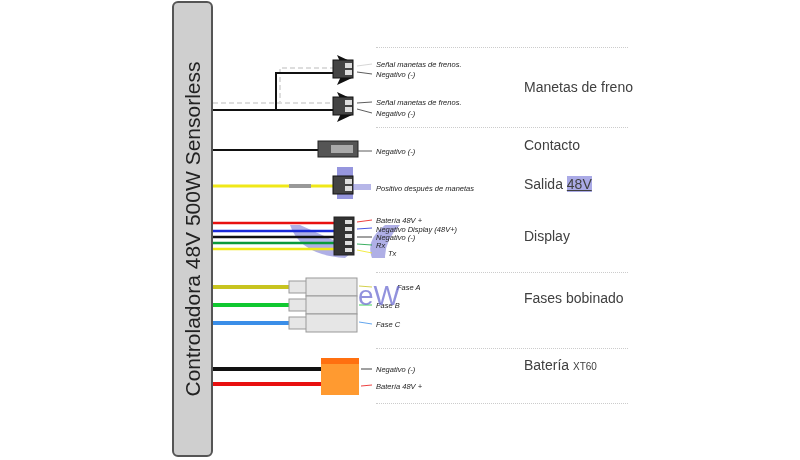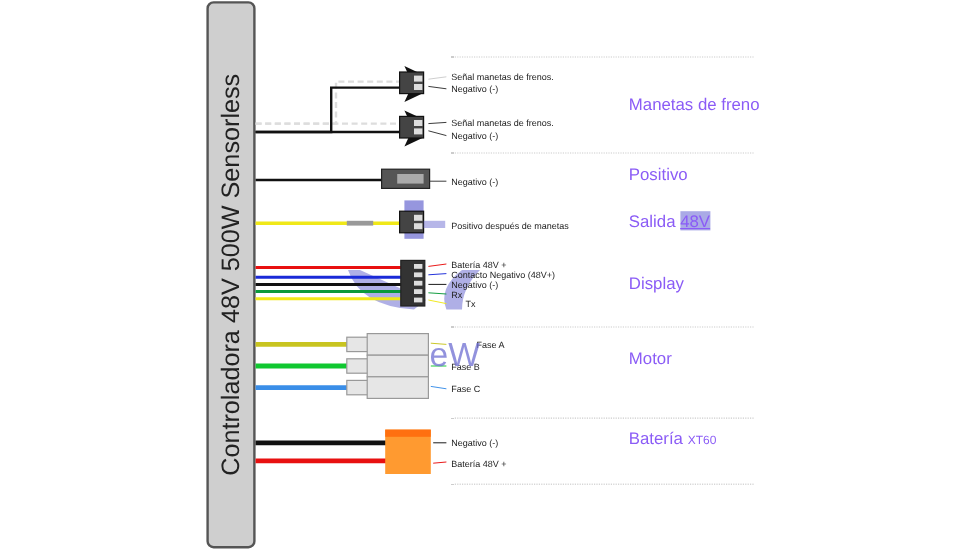--- a/index.html
+++ b/index.html
@@ -1,21 +1,21 @@
 <!DOCTYPE html>
 <html><head>
 <meta charset="utf-8">
 <style>
   html,body{margin:0;padding:0;background:#fff;}
   body{width:800px;height:460px;position:relative;overflow:hidden;font-family:"Liberation Sans",sans-serif;}
   .controller{position:absolute;left:172px;top:1px;width:41px;height:456px;background:#cfcfcf;border:2px solid #555;border-radius:6px;box-sizing:border-box;}
   .controller-label{position:absolute;left:193px;top:229px;transform:translate(-50%,-50%) rotate(-90deg);white-space:nowrap;font-size:21px;color:#222;}
   svg.wires{position:absolute;left:0;top:0;}
-  .pin{position:absolute;font-size:7.5px;color:#222;white-space:nowrap;line-height:9px;}
-  .section{position:absolute;left:524px;font-size:14px;color:#8b5cf6;line-height:17px;}
+  .pin{position:absolute;font-size:7.5px;color:#222;white-space:nowrap;line-height:9px;font-style:italic;}
+  .section{position:absolute;left:524px;font-size:14px;color:#404040;line-height:17px;}
   .section small{font-size:10px;}
   .sep{position:absolute;left:376px;width:252px;border-top:1px dotted #ccc;height:0;}
   .hl{background:rgba(100,100,210,0.55);text-decoration:underline;}
   .watermark{position:absolute;left:358px;top:276px;font-size:28px;color:rgba(110,110,210,0.75);line-height:40px;}
 </style>
 </head>
 <body>
 
 <div class="controller"></div>
 <div class="controller-label">Controladora 48V 500W Sensorless</div>
@@ -116,32 +116,32 @@
 <div class="sep" style="top:348px"></div>
 <div class="sep" style="top:403px"></div>
 
 <div class="pin" style="left:376px;top:60px">Señal manetas de frenos.</div>
 <div class="pin" style="left:376px;top:70px">Negativo (-)</div>
 <div class="pin" style="left:376px;top:98px">Señal manetas de frenos.</div>
 <div class="pin" style="left:376px;top:109px">Negativo (-)</div>
 <div class="pin" style="left:376px;top:147px">Negativo (-)</div>
 <div class="pin" style="left:376px;top:184px">Positivo después de manetas</div>
 <div class="pin" style="left:376px;top:216px">Batería 48V +</div>
-<div class="pin" style="left:376px;top:225px"><span>Contacto Negativo (48V+)</span></div>
+<div class="pin" style="left:376px;top:225px"><span>Negativo Display (48V+)</span></div>
 <div class="pin" style="left:376px;top:233px">Negativo (-)</div>
 <div class="pin" style="left:376px;top:241px">Rx</div>
 <div class="pin" style="left:388px;top:249px">Tx</div>
 <div class="pin" style="left:397px;top:283px">Fase A</div>
 <div class="pin" style="left:376px;top:301px">Fase B</div>
 <div class="pin" style="left:376px;top:320px">Fase C</div>
 <div class="pin" style="left:376px;top:365px">Negativo (-)</div>
 <div class="pin" style="left:376px;top:382px">Batería 48V +</div>
 
 <div class="watermark">eW</div>
 
 <div class="section" style="top:79px">Manetas de freno</div>
-<div class="section" style="top:137px">Positivo</div>
+<div class="section" style="top:137px">Contacto</div>
 <div class="section" style="top:176px"><span>Salida</span> <span class="hl">48V</span></div>
 <div class="section" style="top:228px">Display</div>
 <div class="section" style="top:290px">
-    <div>Motor</div>
+    <div>Fases bobinado</div>
   </div>
 <div class="section" style="top:357px"><span>Batería</span> <small>XT60</small></div>
 
 </body></html>

